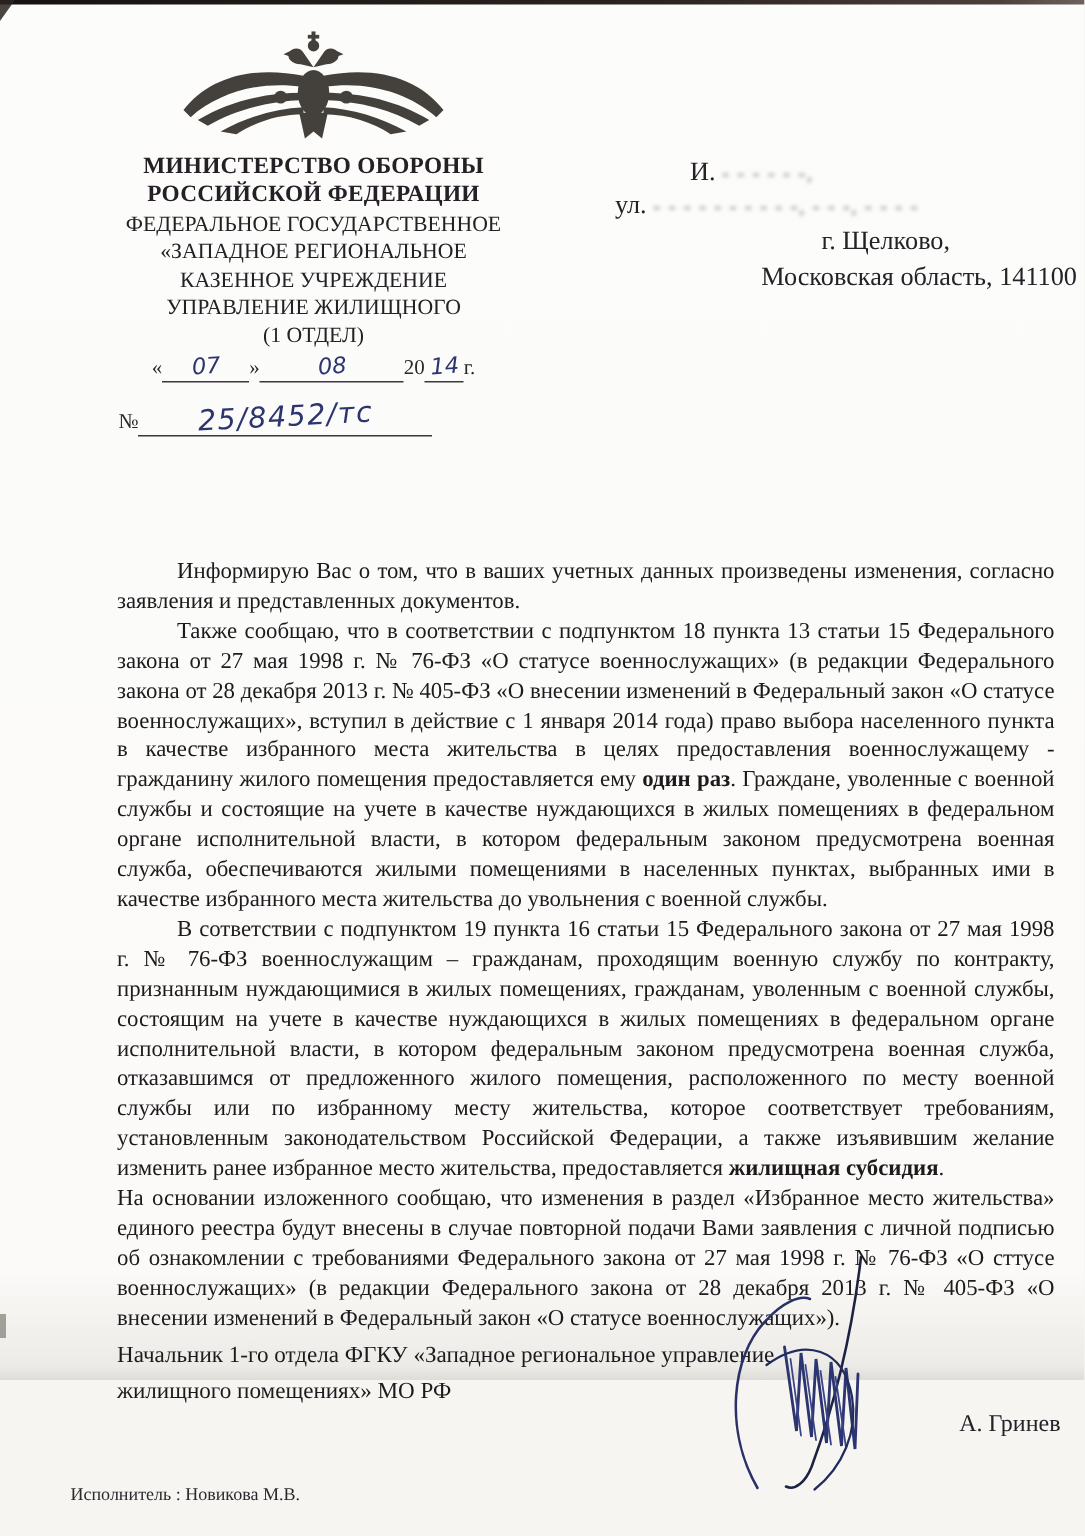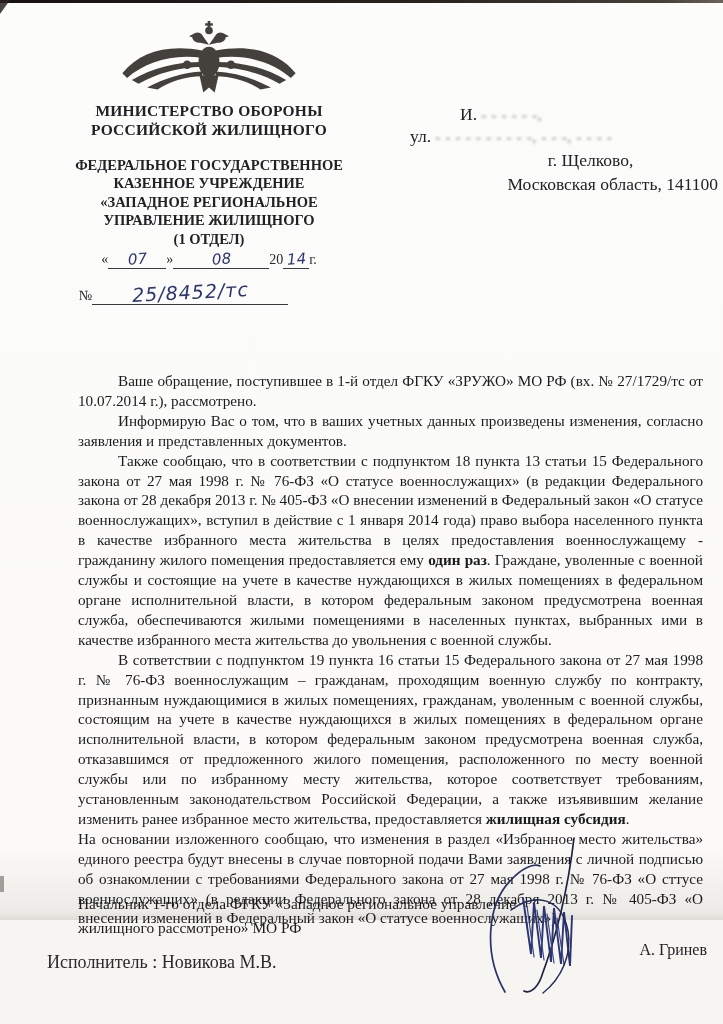--- a/index.html
+++ b/index.html
@@ -12,21 +12,21 @@
   .scan-top-edge{position:absolute;top:0;left:0;width:723px;height:3px;
     background:linear-gradient(90deg,#171210,#2b2320 60%,#4a403a 92%,#6d635c);}
   .scan-corner{position:absolute;top:0;left:0;width:0;height:0;
     border-top:14px solid #2b2421;border-right:10px solid transparent;opacity:.85;}
   .scan-corner-bottom{position:absolute;bottom:28px;left:0;width:4px;height:16px;background:#6d675f;opacity:.6;}
 
   
   .lh{position:absolute;left:55px;top:20px;width:308px;text-align:center;}
   .emblem{display:block;margin:0 auto 2px auto;}
   .ministry{font-weight:bold;font-size:15.5px;line-height:1.22;letter-spacing:.2px;color:#232126;}
-  .org{font-weight:bold;font-size:14.5px;line-height:1.28;margin-top:16px;color:#232126;}
+  .org{font-weight:normal;font-size:14.5px;line-height:1.28;margin-top:1px;color:#232126;}
   .org-line{display:block;}
   .addr{font-size:13.5px;line-height:1.32;margin-top:3px;color:#2a282c;}
   .addr-line{display:block;}
   .date-line{margin-top:1px;font-size:14px;white-space:nowrap;color:#2a282c;}
   .u{display:inline-block;border-bottom:1.2px solid #3a3740;text-align:center;}
   .u-day{width:58px;}
   .u-month{width:96px;}
   .u-year{width:26px;}
   .hw{font-family:"DejaVu Sans", sans-serif;font-style:italic;color:#2c3570;
       display:inline-block;transform:rotate(-4deg);font-size:15px;}
@@ -45,21 +45,21 @@
   
   .body-text{position:absolute;left:78px;top:371px;width:625px;
     font-size:15.2px;line-height:19.9px;text-align:justify;color:#1b1a1d;}
   .body-text p{margin:0;}
   .body-text p.indent{text-indent:40px;}
   .body-text .b{font-weight:bold;}
 
   
   .sign-block{position:absolute;left:78px;top:892px;width:520px;font-size:15.4px;line-height:24px;color:#1b1a1d;}
   .signer{position:absolute;right:16px;top:941px;font-size:16px;color:#242227;text-align:right;}
-  .executor{position:absolute;left:47px;top:952px;font-size:18px;color:#2a282c;}
+  .executor{position:absolute;left:47px;top:989px;font-size:12px;color:#2a282c;}
   .signature-svg{position:absolute;left:477px;top:836px;}
 </style>
 </head>
 <body>
 
 <div class="paper">
   <div class="scan-top-edge"></div>
   <div class="scan-corner"></div>
   <div class="scan-corner-bottom"></div>
 
@@ -85,27 +85,27 @@
         <path d="M116,17 L110,14 L110,19 Z"></path>
         <ellipse cx="95" cy="44" rx="11" ry="16"></ellipse>
         <path d="M85,58 L105,58 L101,76 L95,71 L89,76 Z"></path>
         <circle cx="72" cy="47" r="4.5"></circle>
         <circle cx="118" cy="47" r="4.5"></circle>
       </g>
     </svg>
 
     <div class="ministry">
       <span class="org-line">МИНИСТЕРСТВО ОБОРОНЫ</span>
-      <span class="org-line">РОССИЙСКОЙ ЖИЛИЩНОГО</span>
+      <span class="org-line">РОССИЙСКОЙ ФЕДЕРАЦИИ</span>
     </div>
 
     <div class="org">
       <span class="org-line">ФЕДЕРАЛЬНОЕ ГОСУДАРСТВЕННОЕ</span>
+      <span class="org-line">«ЗАПАДНОЕ РЕГИОНАЛЬНОЕ</span>
       <span class="org-line">КАЗЕННОЕ УЧРЕЖДЕНИЕ</span>
-      <span class="org-line">«ЗАПАДНОЕ РЕГИОНАЛЬНОЕ</span>
       <span class="org-line">УПРАВЛЕНИЕ ЖИЛИЩНОГО</span>
       <span class="org-line">(1  ОТДЕЛ)</span>
     </div>
 
 
     <div class="date-line">
       <span>«</span><span class="u u-day"><span class="hw">07</span></span><span>»</span><span class="u u-month"><span class="hw">08</span></span><span>20</span><span class="u u-year"><span class="hw">14</span></span><span>г.</span>
     </div>
 
     <div class="num-line">
@@ -120,30 +120,29 @@
     </div>
     <div class="rcpt-street">
       <span>ул.</span>
       <span class="redacted">‐ ‐ ‐ ‐ ‐ ‐ ‐ ‐ ‐ ‐, ‐ ‐ ‐, ‐ ‐  ‐ ‐</span>
     </div>
     <div class="rcpt-city">г. Щелково,</div>
     <div class="rcpt-region">Московская область, 141100</div>
   </div>
 
   <div class="body-text">
-      <p class="indent"><span>Ваше обращение, поступившее в  1-й отдел ФГКУ «ЗРУЖО» МО РФ (вх. № 27/1729/тс  от 10.07.2014 г.), рассмотрено.</span></p>
       <p class="indent"><span>Информирую Вас о том, что в ваших учетных данных произведены изменения, согласно заявления и представленных документов.</span></p>
       <p class="indent"><span>Также сообщаю, что в соответствии с подпунктом 18 пункта 13 статьи 15 Федерального закона от 27 мая 1998 г. № 76-ФЗ «О статусе военнослужащих» (в редакции Федерального закона от 28 декабря 2013 г. № 405-ФЗ «О внесении изменений в Федеральный закон «О статусе военнослужащих», вступил в действие с 1 января 2014 года) право выбора населенного пункта в качестве избранного места жительства в целях предоставления военнослужащему - гражданину жилого помещения предоставляется ему </span><span class="b">один раз</span><span>. Граждане, уволенные с военной службы и состоящие на учете в качестве нуждающихся в жилых помещениях в федеральном органе исполнительной власти, в котором федеральным законом предусмотрена военная служба, обеспечиваются жилыми помещениями в населенных пунктах, выбранных ими в качестве избранного места жительства до увольнения с военной службы.</span></p>
       <p class="indent"><span>В сответствии с подпунктом 19 пункта 16 статьи 15 Федерального закона от 27 мая 1998 г. № 76-ФЗ военнослужащим – гражданам, проходящим  военную службу по контракту, признанным нуждающимися в жилых помещениях, гражданам, уволенным с военной службы, состоящим на учете в качестве нуждающихся в жилых помещениях в федеральном органе исполнительной власти, в котором федеральным законом предусмотрена военная служба, отказавшимся от предложенного жилого помещения, расположенного по месту военной службы или по избранному месту жительства, которое соответствует требованиям, установленным законодательством Российской Федерации, а также изъявившим желание изменить ранее избранное место жительства, предоставляется </span><span class="b">жилищная субсидия</span><span>.</span></p>
       <p><span>На основании изложенного сообщаю, что изменения в раздел «Избранное место жительства» единого реестра будут внесены в случае повторной подачи Вами заявления с личной подписью об ознакомлении с требованиями Федерального закона от 27 мая 1998 г. № 76-ФЗ «О сттусе военнослужащих» (в редакции Федерального закона от 28 декабря 2013 г. № 405-ФЗ «О внесении изменений в Федеральный закон «О статусе военнослужащих»).</span></p>
     </div>
 
   <div class="sign-block">
     <div>Начальник 1-го отдела ФГКУ «Западное региональное управление</div>
-    <div>жилищного  рассмотрено» МО РФ</div>
+    <div>жилищного  помещениях» МО РФ</div>
   </div>
 
   <svg class="signature-svg" width="152" height="162" viewBox="0 0 152 162">
     <g fill="none" stroke-linecap="round">
       <path d="M28,156 C6,118 10,68 34,44 C44,33 56,27 63,30" stroke="#2a3166" stroke-width="1.7"></path>
       <path d="M97,2 C93,36 84,88 64,142 C60,152 53,158 47,155" stroke="#1d2240" stroke-width="1.7"></path>
       <path d="M46,62 L54,118 L57,66 L64,122 L67,70 L74,126 L77,72 L84,128 L87,76 L93,130 L95,80" stroke="#2c3570" stroke-width="1.9"></path>
       <path d="M50,70 L57,121 M60,74 L67,124 M70,78 L77,127 M80,82 L87,129" stroke="#3a4488" stroke-width="1.2"></path>
       <path d="M34,74 C60,55 85,63 91,95 C95,118 85,142 66,157" stroke="#232b5c" stroke-width="1.5"></path>
     </g>

